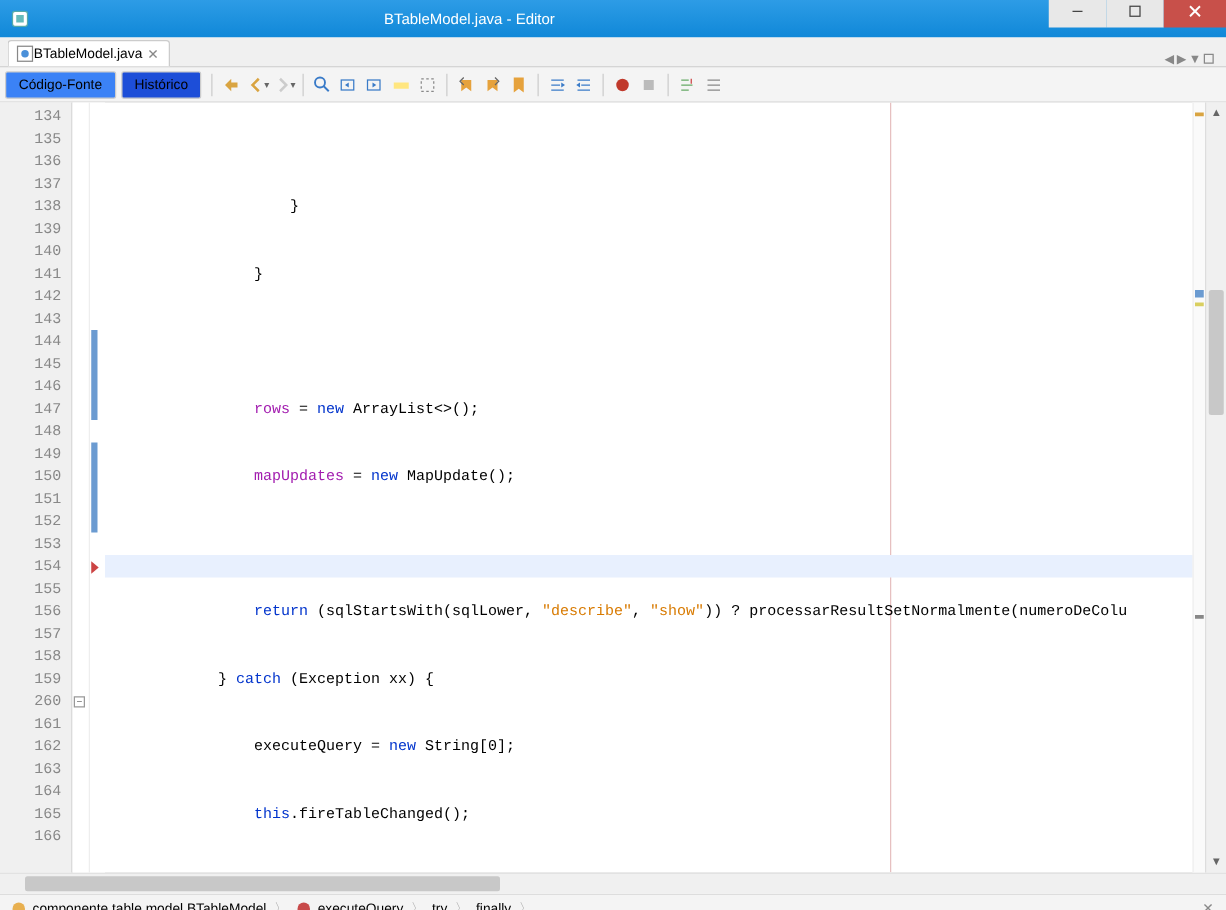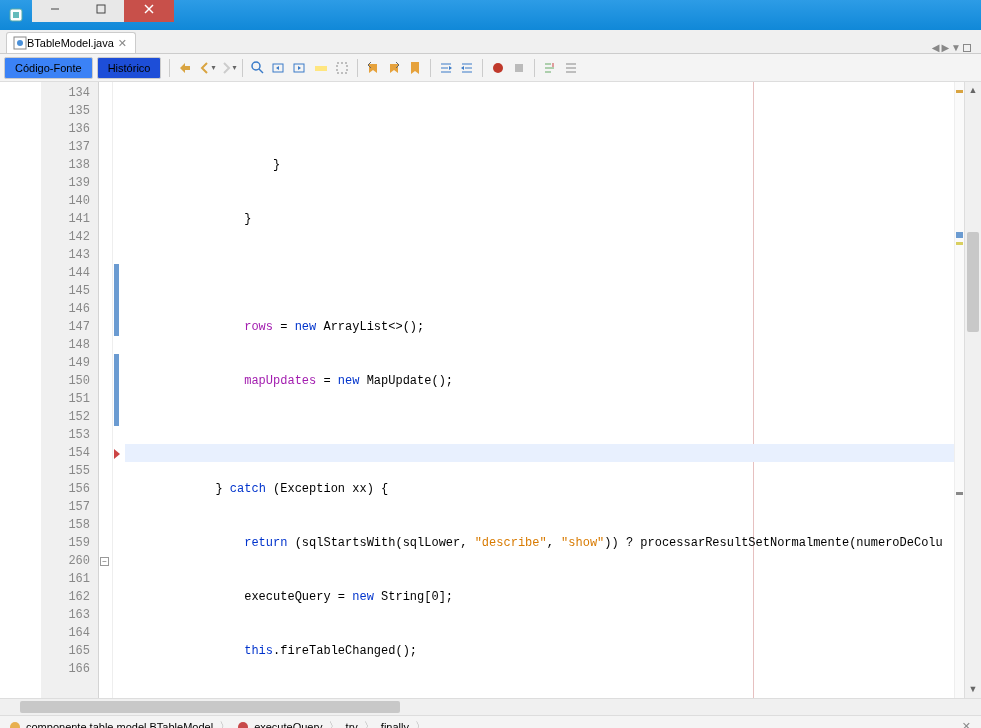--- a/index.html
+++ b/index.html
@@ -14,21 +14,21 @@
 .win-btn.close svg { stroke:#fff; }
 .tabbar { height:24px; background:#f0f0f0; border-bottom:1px solid #ccc; display:flex; align-items:flex-end; padding:0 6px; }
 .file-tab { background:#fff; border:1px solid #ccc; border-bottom:none; padding:3px 8px 3px 6px; display:flex; align-items:center; gap:0; font-size:11px; border-radius:3px 3px 0 0; }
 .file-tab .close-x { color:#888; font-size:11px; margin-left:4px; }
 .tabbar-right { margin-left:auto; display:flex; align-items:center; gap:2px; color:#888; font-size:10px; padding-right:4px; }
 .toolbar { height:28px; background:#f4f4f4; border-bottom:1px solid #ddd; display:flex; align-items:center; padding:0 4px; gap:1px; }
 .tab-btn { padding:4px 10px; font-size:11px; border:1px solid #ccc; background:#1d4ed8; border-radius:2px; margin-right:3px; }
 .tab-btn.active { background:#3b82f6; }
 .tool-sep { width:1px; height:18px; background:#ccc; margin:0 4px; }
 .tool-icon { width:20px; height:20px; display:flex; align-items:center; justify-content:center; border-radius:2px; }
-.editor-area { display:flex; height:616px; position:relative;padding-left:41px; }
+.editor-area { display:flex; height:616px; position:relative; }
 .gutter { width:58px; background:#f0f0f0; border-right:1px solid #d4d4d4; font-family:"Consolas","Courier New",monospace; font-size:12px; color:#888; text-align:right; padding-right:8px; line-height:18px; padding-top:2px; position:relative; z-index:2; }
 .gutter .ln { height:18px; position:relative; }
 .fold-col { width:14px; background:#fff; border-right:1px solid #eee; position:relative; z-index:2; }
 .fold-box { position:absolute; left:1px; width:9px; height:9px; border:1px solid #999; font-size:8px; line-height:7px; text-align:center; color:#666; background:#fff; }
 .marker-col { width:12px; background:#fff; position:relative; z-index:2; }
 .blue-marker { position:absolute; left:1px; width:5px; background:#6b9bd1; }
 .red-tri { position:absolute; left:1px; width:0; height:0; border-top:5px solid transparent; border-bottom:5px solid transparent; border-left:6px solid #cc4444; }
 .code { flex:1; font-family:"Consolas","Courier New",monospace; font-size:12px; line-height:18px; padding-top:2px; white-space:pre; overflow:hidden; position:relative; }
 .code-line { height:18px; padding-left:4px; position:relative; z-index:1; }
 .hl-line { position:absolute; left:0; right:0; height:18px; background:#e8f0fe; z-index:0; }
@@ -49,20 +49,21 @@
 .dd { font-size:8px; color:#666; margin-left:-2px; }
 </style>
 </head>
 <body>
 
 <div class="titlebar">
   <svg class="icon-app" viewBox="0 0 16 16">
       <rect x="2" y="2" width="12" height="12" fill="#fff" stroke="#5aa" rx="2"></rect>
       <rect x="5" y="5" width="6" height="6" fill="#6bb"></rect>
     </svg>
+  <div class="title">BTableModel.java - Editor</div>
   <div class="win-btns">
     <div class="win-btn" style="background:#e8e8e8;">
         <svg width="10" height="10">
           <line x1="1" y1="5" x2="9" y2="5" stroke-width="1"></line>
         </svg>
       </div>
     <div class="win-btn" style="background:#e8e8e8;">
         <svg width="10" height="10">
           <rect x="1" y="1" width="8" height="8" fill="none" stroke-width="1"></rect>
         </svg>
@@ -253,22 +254,22 @@
   </div>
   <div class="code">
     <div class="margin-line"></div>
     <div class="hl-line" style="top:362px;"></div>
     <div class="code-line">                    }</div>
     <div class="code-line">                }</div>
     <div class="code-line"></div>
     <div class="code-line"><span>                </span><span class="fld">rows</span><span> = </span><span class="kw">new</span><span> ArrayList&lt;&gt;();</span></div>
     <div class="code-line"><span>                </span><span class="fld">mapUpdates</span><span> = </span><span class="kw">new</span><span> MapUpdate();</span></div>
     <div class="code-line"></div>
+    <div class="code-line"><span>                </span><span class="kw">return</span><span> (sqlStartsWith(sqlLower, </span><span class="str">"describe"</span><span>, </span><span class="str">"show"</span><span>)) ? processarResultSetNormalmente(numeroDeColu</span></div>
     <div class="code-line"><span>            } </span><span class="kw">catch</span><span> (Exception xx) {</span></div>
-    <div class="code-line"><span>                </span><span class="kw">return</span><span> (sqlStartsWith(sqlLower, </span><span class="str">"describe"</span><span>, </span><span class="str">"show"</span><span>)) ? processarResultSetNormalmente(numeroDeColu</span></div>
     <div class="code-line"><span>                executeQuery = </span><span class="kw">new</span><span> String[0];</span></div>
     <div class="code-line"><span>                </span><span class="kw">this</span><span>.fireTableChanged();</span></div>
     <div class="code-line"></div>
     
     
     
     
     
     
     

